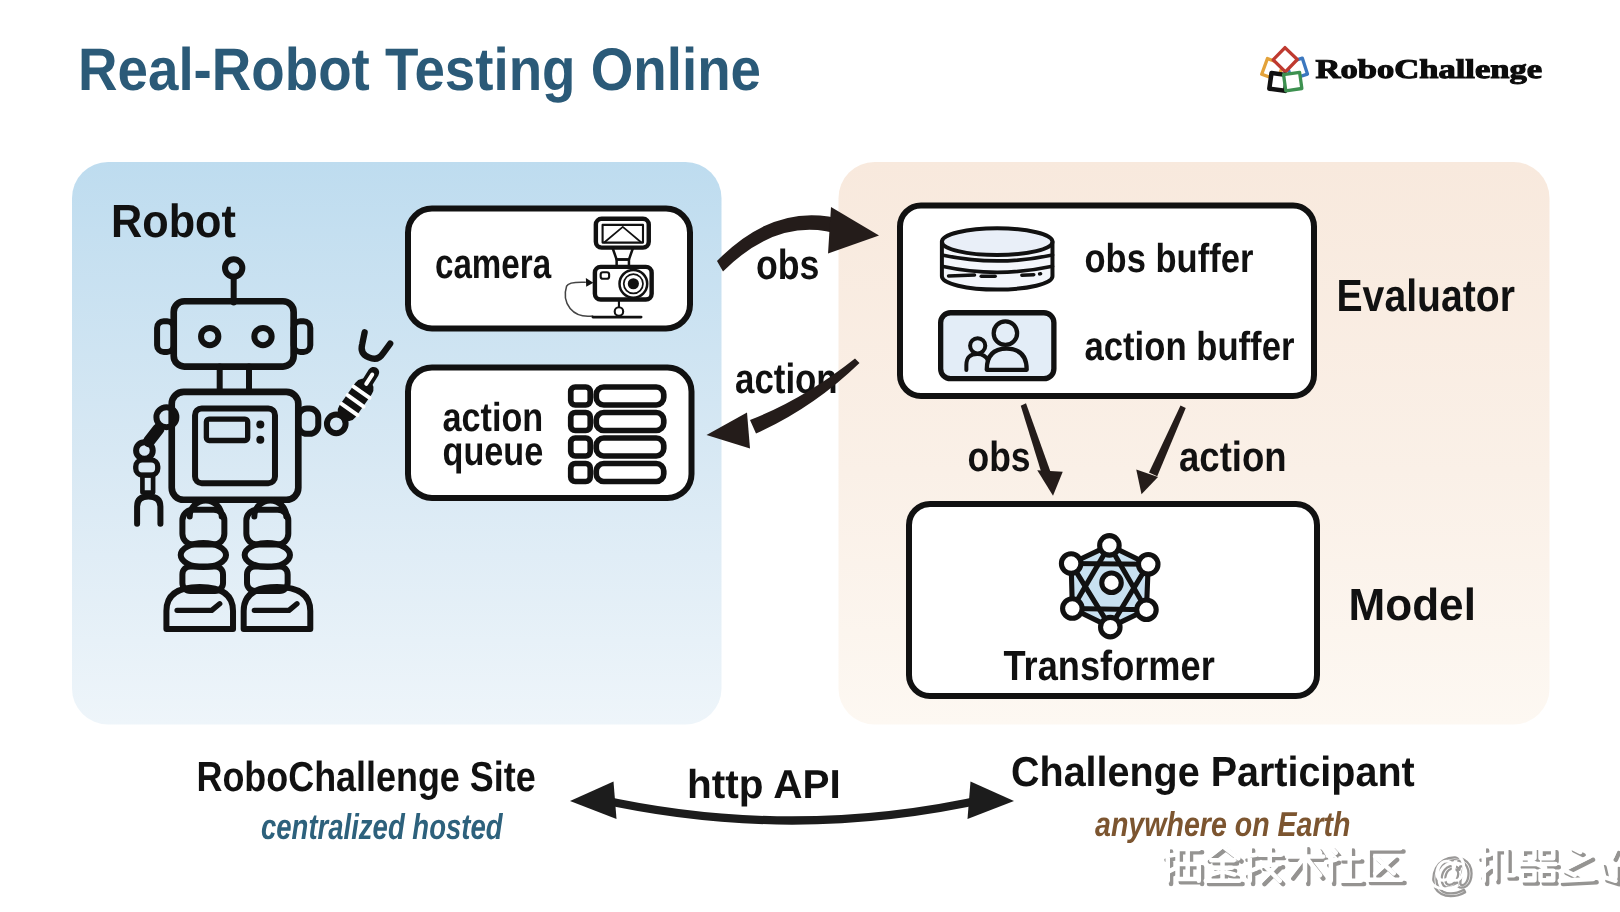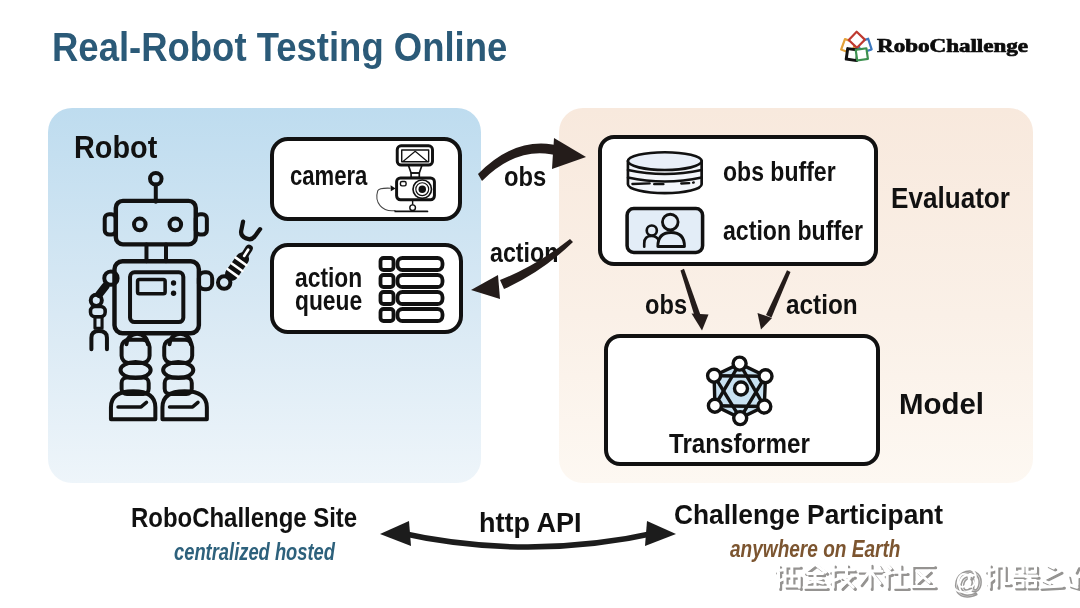--- a/index.html
+++ b/index.html
@@ -24,21 +24,21 @@
 #actbuf{left:723px;top:218px;font-size:27px;transform:scaleX(0.856);z-index:6;}
 #evallbl{left:891px;top:183px;font-size:30px;transform:scaleX(0.87);}
 #modellbl{left:899px;top:389px;font-size:30px;transform:scaleX(0.98);}
 #tflbl{left:669px;top:430px;font-size:28px;transform:scaleX(0.862);z-index:6;}
 #obslbl1{left:504px;top:163px;font-size:28px;transform:scaleX(0.85);}
 #actlbl1{left:490px;top:239px;font-size:28px;transform:scaleX(0.83);}
 #obslbl2{left:645px;top:291px;font-size:28px;transform:scaleX(0.845);}
 #actlbl2{left:786px;top:291px;font-size:28px;transform:scaleX(0.87);}
 #sitelbl{left:131px;top:504px;font-size:28px;transform:scaleX(0.855);}
 #hostlbl{left:174px;top:540px;font-size:24px;font-weight:bold;font-style:italic;color:#2d617c;transform:scaleX(0.764);}
-#httplbl{left:479px;top:510px;font-size:27px;transform:scaleX(1.0);}
+#httplbl{left:458px;top:510px;font-size:27px;transform:scaleX(1.0);}
 #partlbl{left:674px;top:501px;font-size:28px;transform:scaleX(0.94);}
 #earthlbl{left:730px;top:538px;font-size:23px;font-weight:bold;font-style:italic;color:#7c5530;transform:scaleX(0.828);}
 #logotext{left:877px;top:37px;font-size:18px;font-weight:bold;color:#0c0c0c;transform:scaleX(1.28);-webkit-text-stroke:0.7px #0c0c0c;
   font-family:"Liberation Serif",serif;}
 </style>
 </head>
 <body>
 <div class="lbl" id="title">Real-Robot Testing Online</div>
 <div class="abs" id="panelL"></div>
 <div class="abs" id="panelR"></div>

